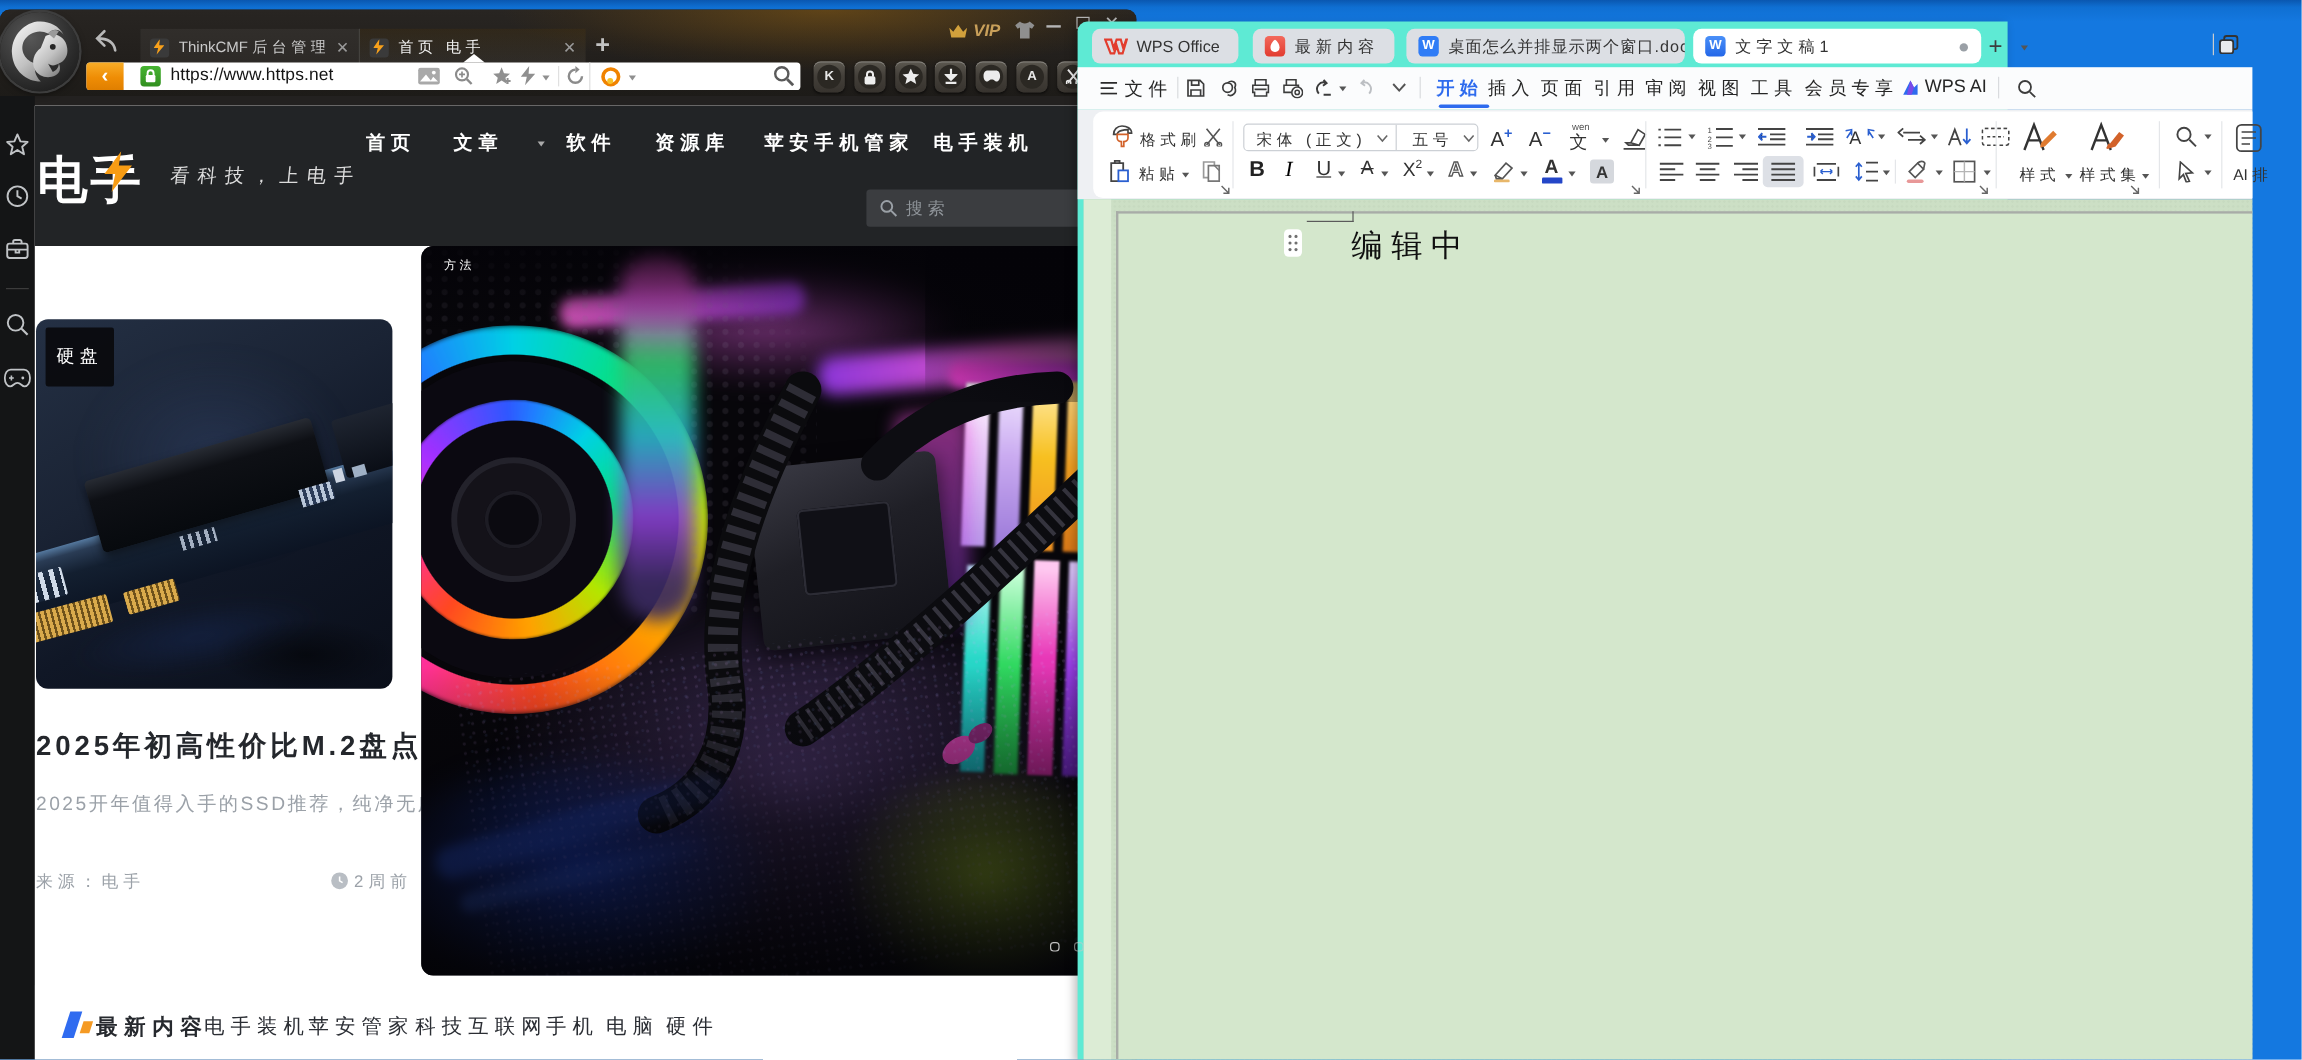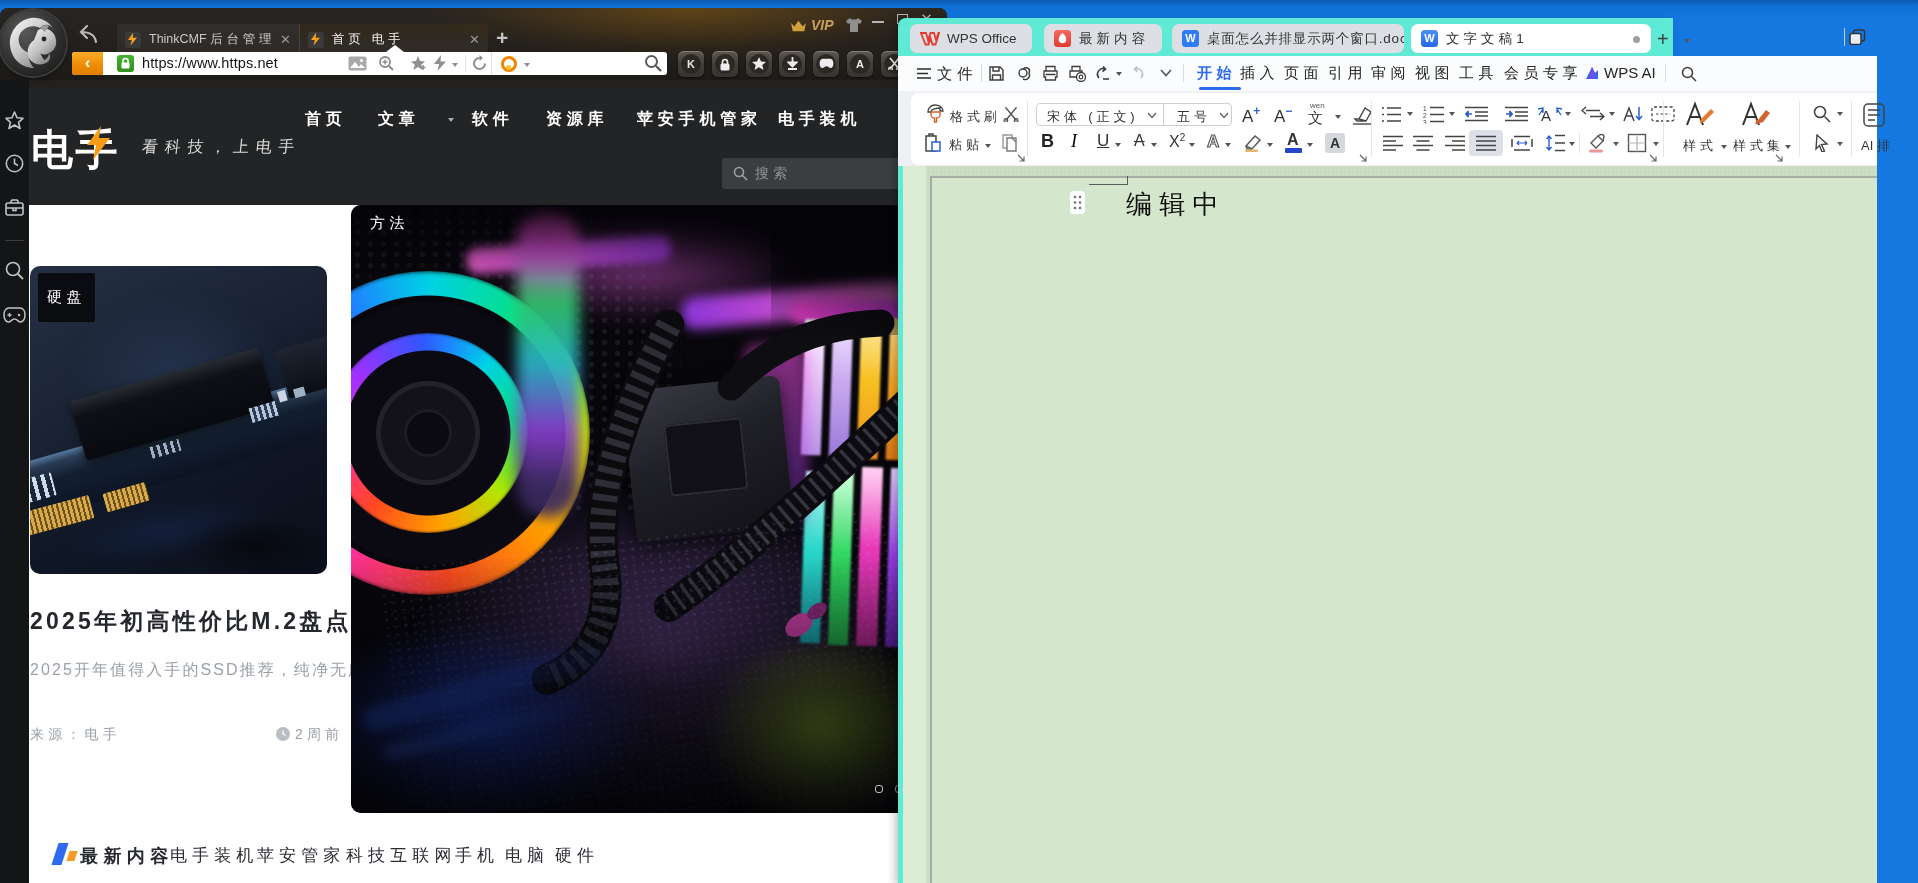--- a/index.html
+++ b/index.html
@@ -38,21 +38,21 @@
 
 #card{position:absolute;left:1px;top:178px;width:297px;height:308px;border-radius:10px;overflow:hidden;background:linear-gradient(150deg,#243044 0%,#1a2334 38%,#101726 62%,#0a0e19 100%)}
 #clabel{position:absolute;left:8px;top:7px;background:rgba(8,8,10,.88);color:#fff;font-size:15px;padding:15px 9px;border-radius:2px}
 #ctitle{position:absolute;left:1px;top:518px;color:#24272c;font-size:23px;font-weight:bold;letter-spacing:.14em!important}
 #cdesc{position:absolute;left:1px;top:572px;color:#9ba1a8;font-size:16px;letter-spacing:.13em!important}
 #cmeta{position:absolute;left:1px;top:638px;color:#9ba1a8;font-size:14px}
 #cclock{position:absolute;left:247px;top:639px;width:14px;height:14px;border-radius:50%;background:#b9bec4}
 #ctime{position:absolute;left:266px;top:638px;color:#9ba1a8;font-size:14px}
 
 #hero{position:absolute;left:322px;top:117px;width:582px;height:608px;border-radius:10px;overflow:hidden;background:#07060a}
-#hlabel{position:absolute;left:19px;top:9px;color:#fff;font-size:15px;z-index:30}
+#hlabel{position:absolute;left:19px;top:9px;color:#fff;font-size:10px;z-index:30}
 #htitle{position:absolute;left:42px;top:464px;color:#fff;font-size:26px;font-weight:bold;z-index:30;letter-spacing:.12em!important;text-shadow:0 1px 3px rgba(0,0,0,.8)}
 #hsub{position:absolute;left:42px;top:522px;color:#f2f2f2;font-size:16px;z-index:30;text-shadow:0 1px 2px rgba(0,0,0,.8)}
 .hdot{position:absolute;top:580px;width:8px;height:8px;border-radius:3px;border:1.5px solid rgba(235,235,235,.8);z-index:30}
 
 #bbar{position:absolute;left:0;top:733px;width:904px;height:70px;background:#fff}
 .blink{position:absolute;top:23px;color:#2b2e34;font-size:17px}
 
 #bscroll{position:absolute;left:933px;top:72px;width:10px;height:803px;background:#ececec}
 #bthumb{position:absolute;left:1px;top:12px;width:8px;height:118px;border-radius:4px;background:#9e9e9e}
 

